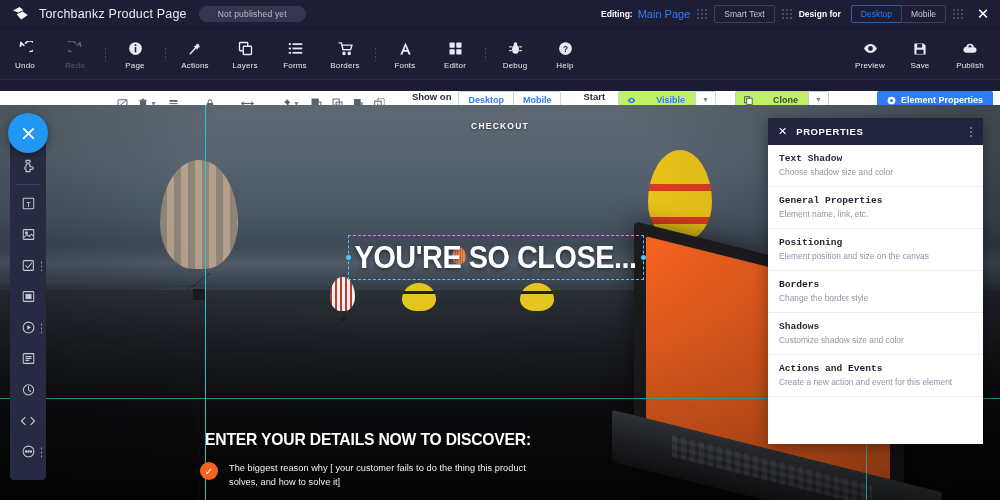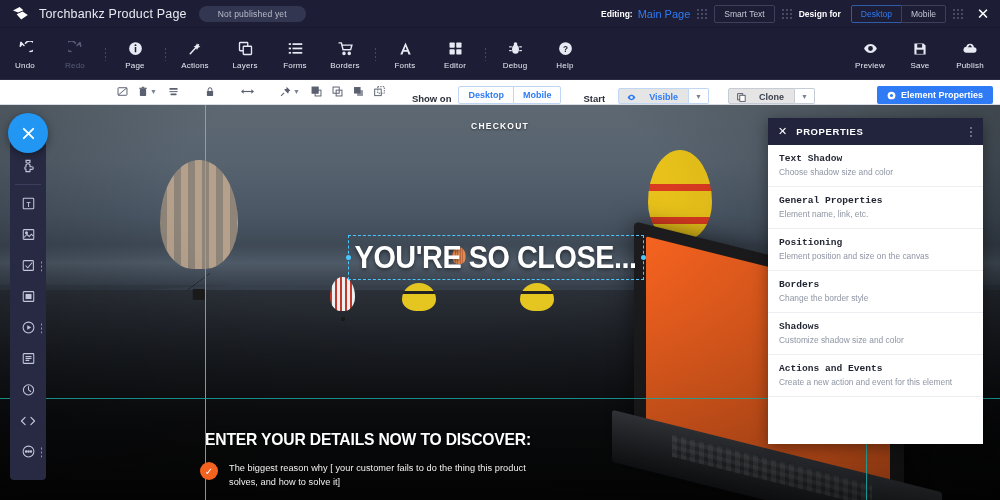--- a/index.html
+++ b/index.html
@@ -71,22 +71,22 @@
   .it-lb { font-size: 8px; letter-spacing: .2px; }
   .it-sep {
     width: 2px; height: 14px; margin: 0 4px;
     background-image: radial-gradient(circle, #454863 1px, transparent 1.2px);
     background-size: 4px 4px;
   }
   .it-right { margin-left: auto; display: flex; padding-right: 5px; }
 
   
   .subtoolbar {
-    position: absolute; top: 80px; left: 0; width: 1000px; height: 25px;
-    background: #ffffff; display: flex; align-items: flex-end;
+    position: absolute; top: 91px; left: 0; width: 1000px; height: 25px;
+    background: #ffffff; display: flex; align-items: flex-start;
     border-bottom: 1px solid #d9dde3;
   }
   .st-icons { display: flex; align-items: center; margin-left: 112px; gap: 0; }
   .st-ic {
     color: #5a6070; display: flex; align-items: center; justify-content: center;
     height: 25px; padding: 0 5px;
   }
   .st-caret { color: #7b8292; font-size: 7px; margin-left: -3px; padding-right: 6px; }
   .st-gap { width: 16px; }
   .st-label {
@@ -98,23 +98,23 @@
     border: 1px solid #bfd6f5; background: #fff; color: #2f7bf6;
     font-size: 9px; font-weight: bold; padding: 3px 9px; border-radius: 0; margin-left: -1px;
     white-space: nowrap;
   }
   .st-seg button:first-child { border-radius: 2px 0 0 2px; margin-left: 0; }
   .st-seg button:last-child { border-radius: 0 2px 2px 0; }
   .st-drop {
     display: flex; margin-left: 6px;
   }
   .st-drop .main {
-    border: 1px solid #bfd6f5; background: #e5e5e5; color: #2f7bf6;
+    border: 1px solid #bfd6f5; background: #bef264; color: #2f7bf6;
     font-size: 9px; font-weight: bold; padding: 3px 10px 1px 8px; border-radius: 2px 0 0 2px;
-    display: flex; align-items: center; gap: 13px; white-space: nowrap;
+    display: flex; align-items: center; gap: 20px; white-space: nowrap;
   }
   .st-drop .arrow {
     border: 1px solid #bfd6f5; border-left: none; background: #fff; color: #7b8292;
     font-size: 7px; padding: 3px 6px; border-radius: 0 2px 2px 0; display: flex; align-items: center;
   }
   .st-drop.gray .main { border-color: #c6ccd5; color: #3b414e; }
   .st-drop.gray .arrow { border-color: #c6ccd5; }
   .elem-props-btn {
     margin-left: auto; margin-right: 7px;
     background: #2f7bf6; color: #fff; border: none; font-size: 9px; font-weight: bold;

